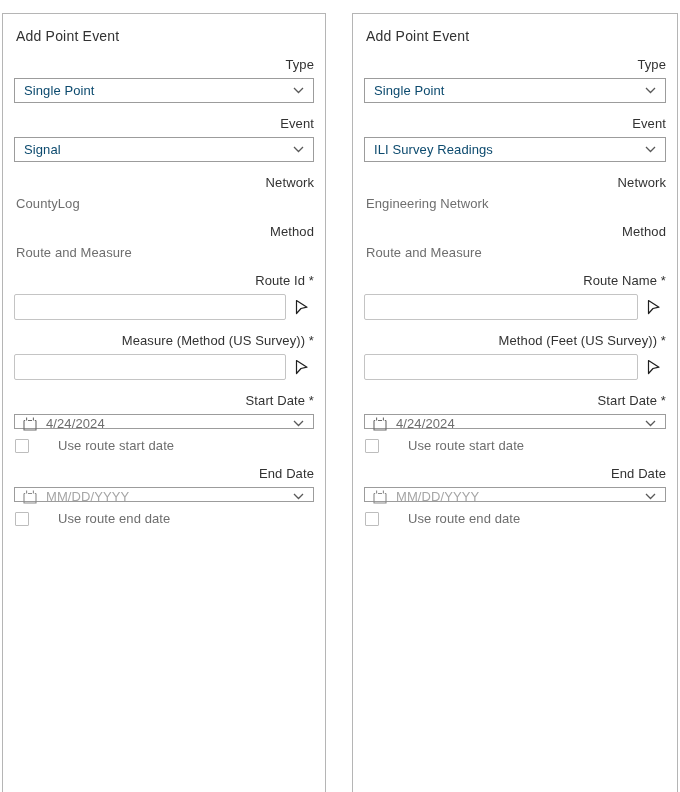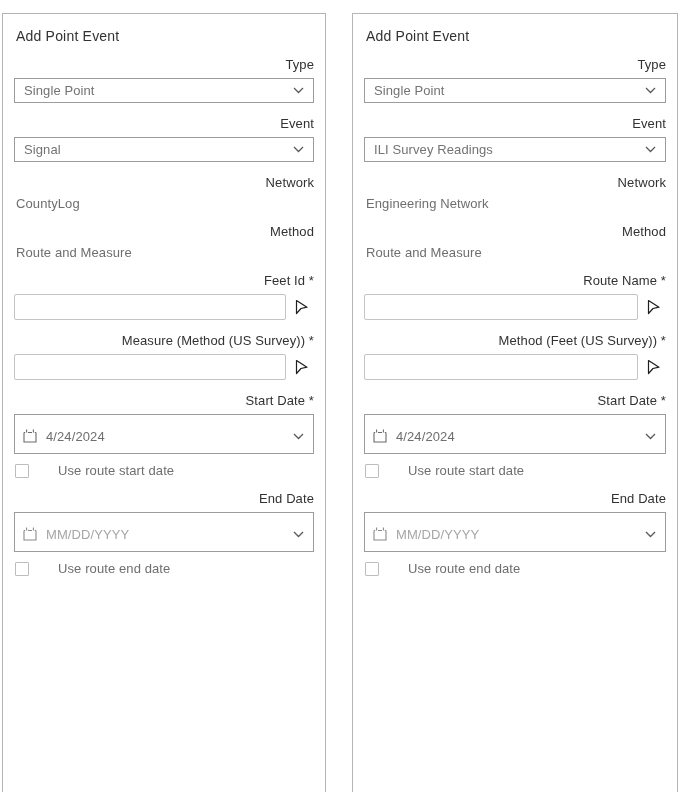--- a/index.html
+++ b/index.html
@@ -46,26 +46,26 @@
     border: 1px solid #9c9c9c;
     background: #fff;
     display: flex;
     align-items: center;
     justify-content: space-between;
     padding: 0 9px 0 9px;
     cursor: default;
   }
   .select-text {
     font-size: 13px;
-    color: #737373;
+    color: #0c4a6e;
     letter-spacing: 0.1px;
     white-space: nowrap;
   }
   .combo-box {
-    height: 40px;
+    height: 15px;
     border: 1px solid #9c9c9c;
     background: #fff;
     display: flex;
     align-items: center;
     padding: 4px 9px 0 7px;
   }
   .combo-box .combo-text {
     font-size: 13px;
     color: #6e6e6e;
     margin-left: 8px;
@@ -148,21 +148,21 @@
         </svg>
     </span>
   </div>
 
   <div class="lbl">Network</div>
   <div class="static-value">CountyLog</div>
 
   <div class="lbl">Method</div>
   <div class="static-value">Route and Measure</div>
 
-  <div class="lbl">Feet Id *</div>
+  <div class="lbl">Route Id *</div>
   <div class="input-row">
     <input class="text-input" type="text" value="" style="">
     <span class="pick-btn">
       <span class="icon">
         <svg width="18" height="18" viewBox="0 0 18 18">
             <path d="M4.5 2.5 L15 9.2 L9 10.5 L4.5 15.5 Z" fill="#ffffff" stroke="#1f1f1f" stroke-width="1.2" stroke-linejoin="round"></path>
           </svg>
       </span>
     </span>
   </div>

